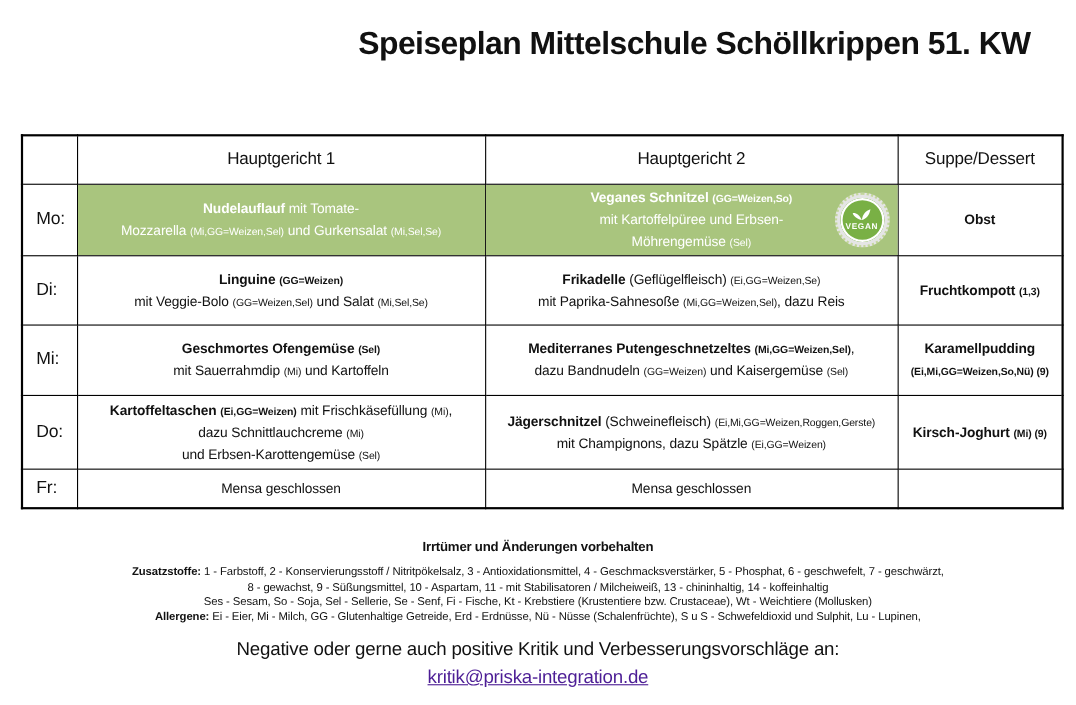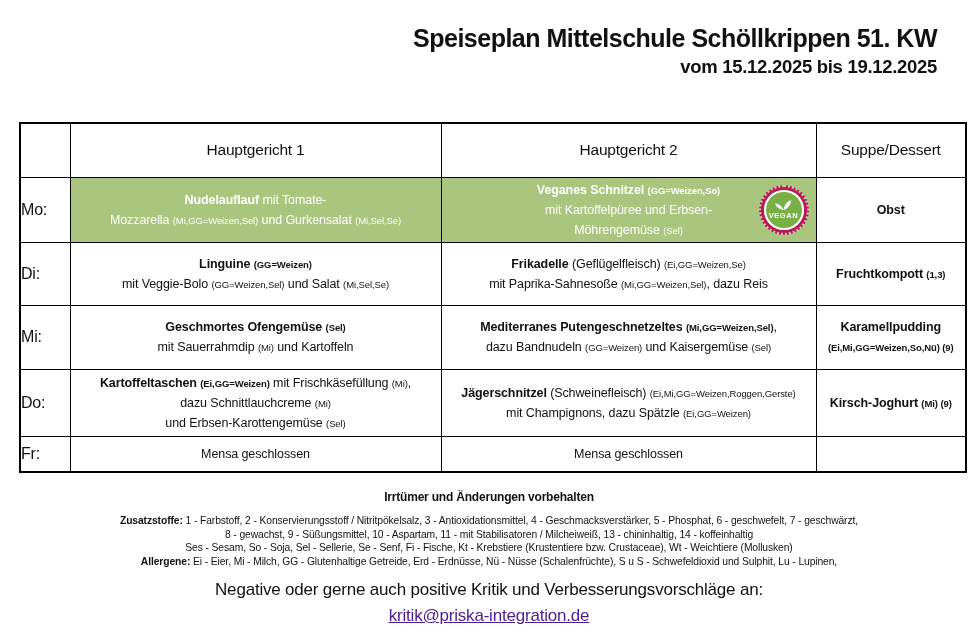--- a/index.html
+++ b/index.html
@@ -3,43 +3,43 @@
 <meta charset="utf-8">
 <style>
   :root { --hl:#a9c57e; --badge:#79b045; }
   * { margin:0; padding:0; box-sizing:border-box; }
   html,body { background:#fff; }
   body { font-family:"Liberation Sans", sans-serif; color:#111; }
   .page { position:relative; width:978px; height:641px; background:#fff; overflow:hidden; }
 
   
   .title-block { position:absolute; top:24px; left:0; right:41px; text-align:right; }
-  .title { font-size:25px; font-weight:bold; letter-spacing:-0.5px; white-space:nowrap; }
+  .title { font-size:29px; font-weight:bold; letter-spacing:-0.5px; white-space:nowrap; }
   .subtitle { font-size:18.5px; font-weight:bold; margin-top:3px; letter-spacing:-0.3px; }
 
   
   table.menu { position:absolute; left:19px; top:122px; width:946px; border-collapse:collapse; table-layout:fixed; border:2px solid #000; }
   th, td { border:1.5px solid #000; vertical-align:middle; }
   col.c-day { width:50px; } col.c-g1 { width:371px; } col.c-g2 { width:375px; } col.c-des { width:150px; }
-  thead tr { height:54px; }
+  thead tr { height:44px; }
   th { font-weight:normal; font-size:15.5px; text-align:center; letter-spacing:-0.2px; }
   tbody tr:nth-child(1){ height:63px; }
   tbody tr:nth-child(2){ height:63px; }
   tbody tr:nth-child(3){ height:64px; }
   tbody tr:nth-child(4){ height:67px; }
   tbody tr:nth-child(5){ height:36px; }
-  td.day { font-size:16px; text-align:left; padding-left:0; letter-spacing:-0.2px; }
+  td.day { font-size:16px; text-align:left; padding-left:12px; letter-spacing:-0.2px; }
   td.menu-cell { text-align:center; font-size:12.5px; line-height:1.6; padding:2px 8px; position:relative; letter-spacing:-0.1px; }
   td.menu-cell .b { font-weight:bold; }
   td.menu-cell .sm { font-size:9.5px; }
   td.hl { background:var(--hl); color:#fff; }
 
   
   .vegan-badge { position:absolute; right:7px; top:50%; transform:translateY(-50%);
-    width:50px; height:50px; border-radius:50%; background:#be185d; border:2px dotted #c3d69b;
+    width:50px; height:50px; border-radius:50%; background:#e5e5e5; border:2px dotted #c3d69b;
     display:flex; align-items:center; justify-content:center; }
   .vb-inner { width:40px; height:40px; border-radius:50%; background:var(--badge);
     box-shadow:inset 0 0 0 2px #fff, inset 0 0 0 4px var(--badge);
     display:flex; flex-direction:column; align-items:center; justify-content:center; gap:1px; }
   .vb-text { font-size:7.5px; font-weight:bold; color:#fff; letter-spacing:0.6px; line-height:1; }
 
   
   .disclaimer { position:absolute; top:490px; left:0; width:100%; text-align:center;
     font-size:12px; font-weight:bold; letter-spacing:-0.2px; }
   .notes { position:absolute; top:514px; left:0; width:100%; text-align:center;
@@ -50,21 +50,20 @@
   .email-line { position:absolute; top:606px; left:0; width:100%; text-align:center; }
   .email { font-size:17px; color:#4c1d95; text-decoration:underline; cursor:pointer; letter-spacing:-0.2px; }
 </style>
 </head>
 <body>
 
 <div class="page">
 
   <div class="title-block">
     <div class="title">Speiseplan Mittelschule Schöllkrippen 51. KW</div>
-    <div class="subtitle">vom 15.12.2025 bis 19.12.2025</div>
   </div>
 
   <table class="menu">
     <colgroup>
       <col class="c-day">
         <col class="c-g1">
         <col class="c-g2">
         <col class="c-des">
     </colgroup>
     <thead>

